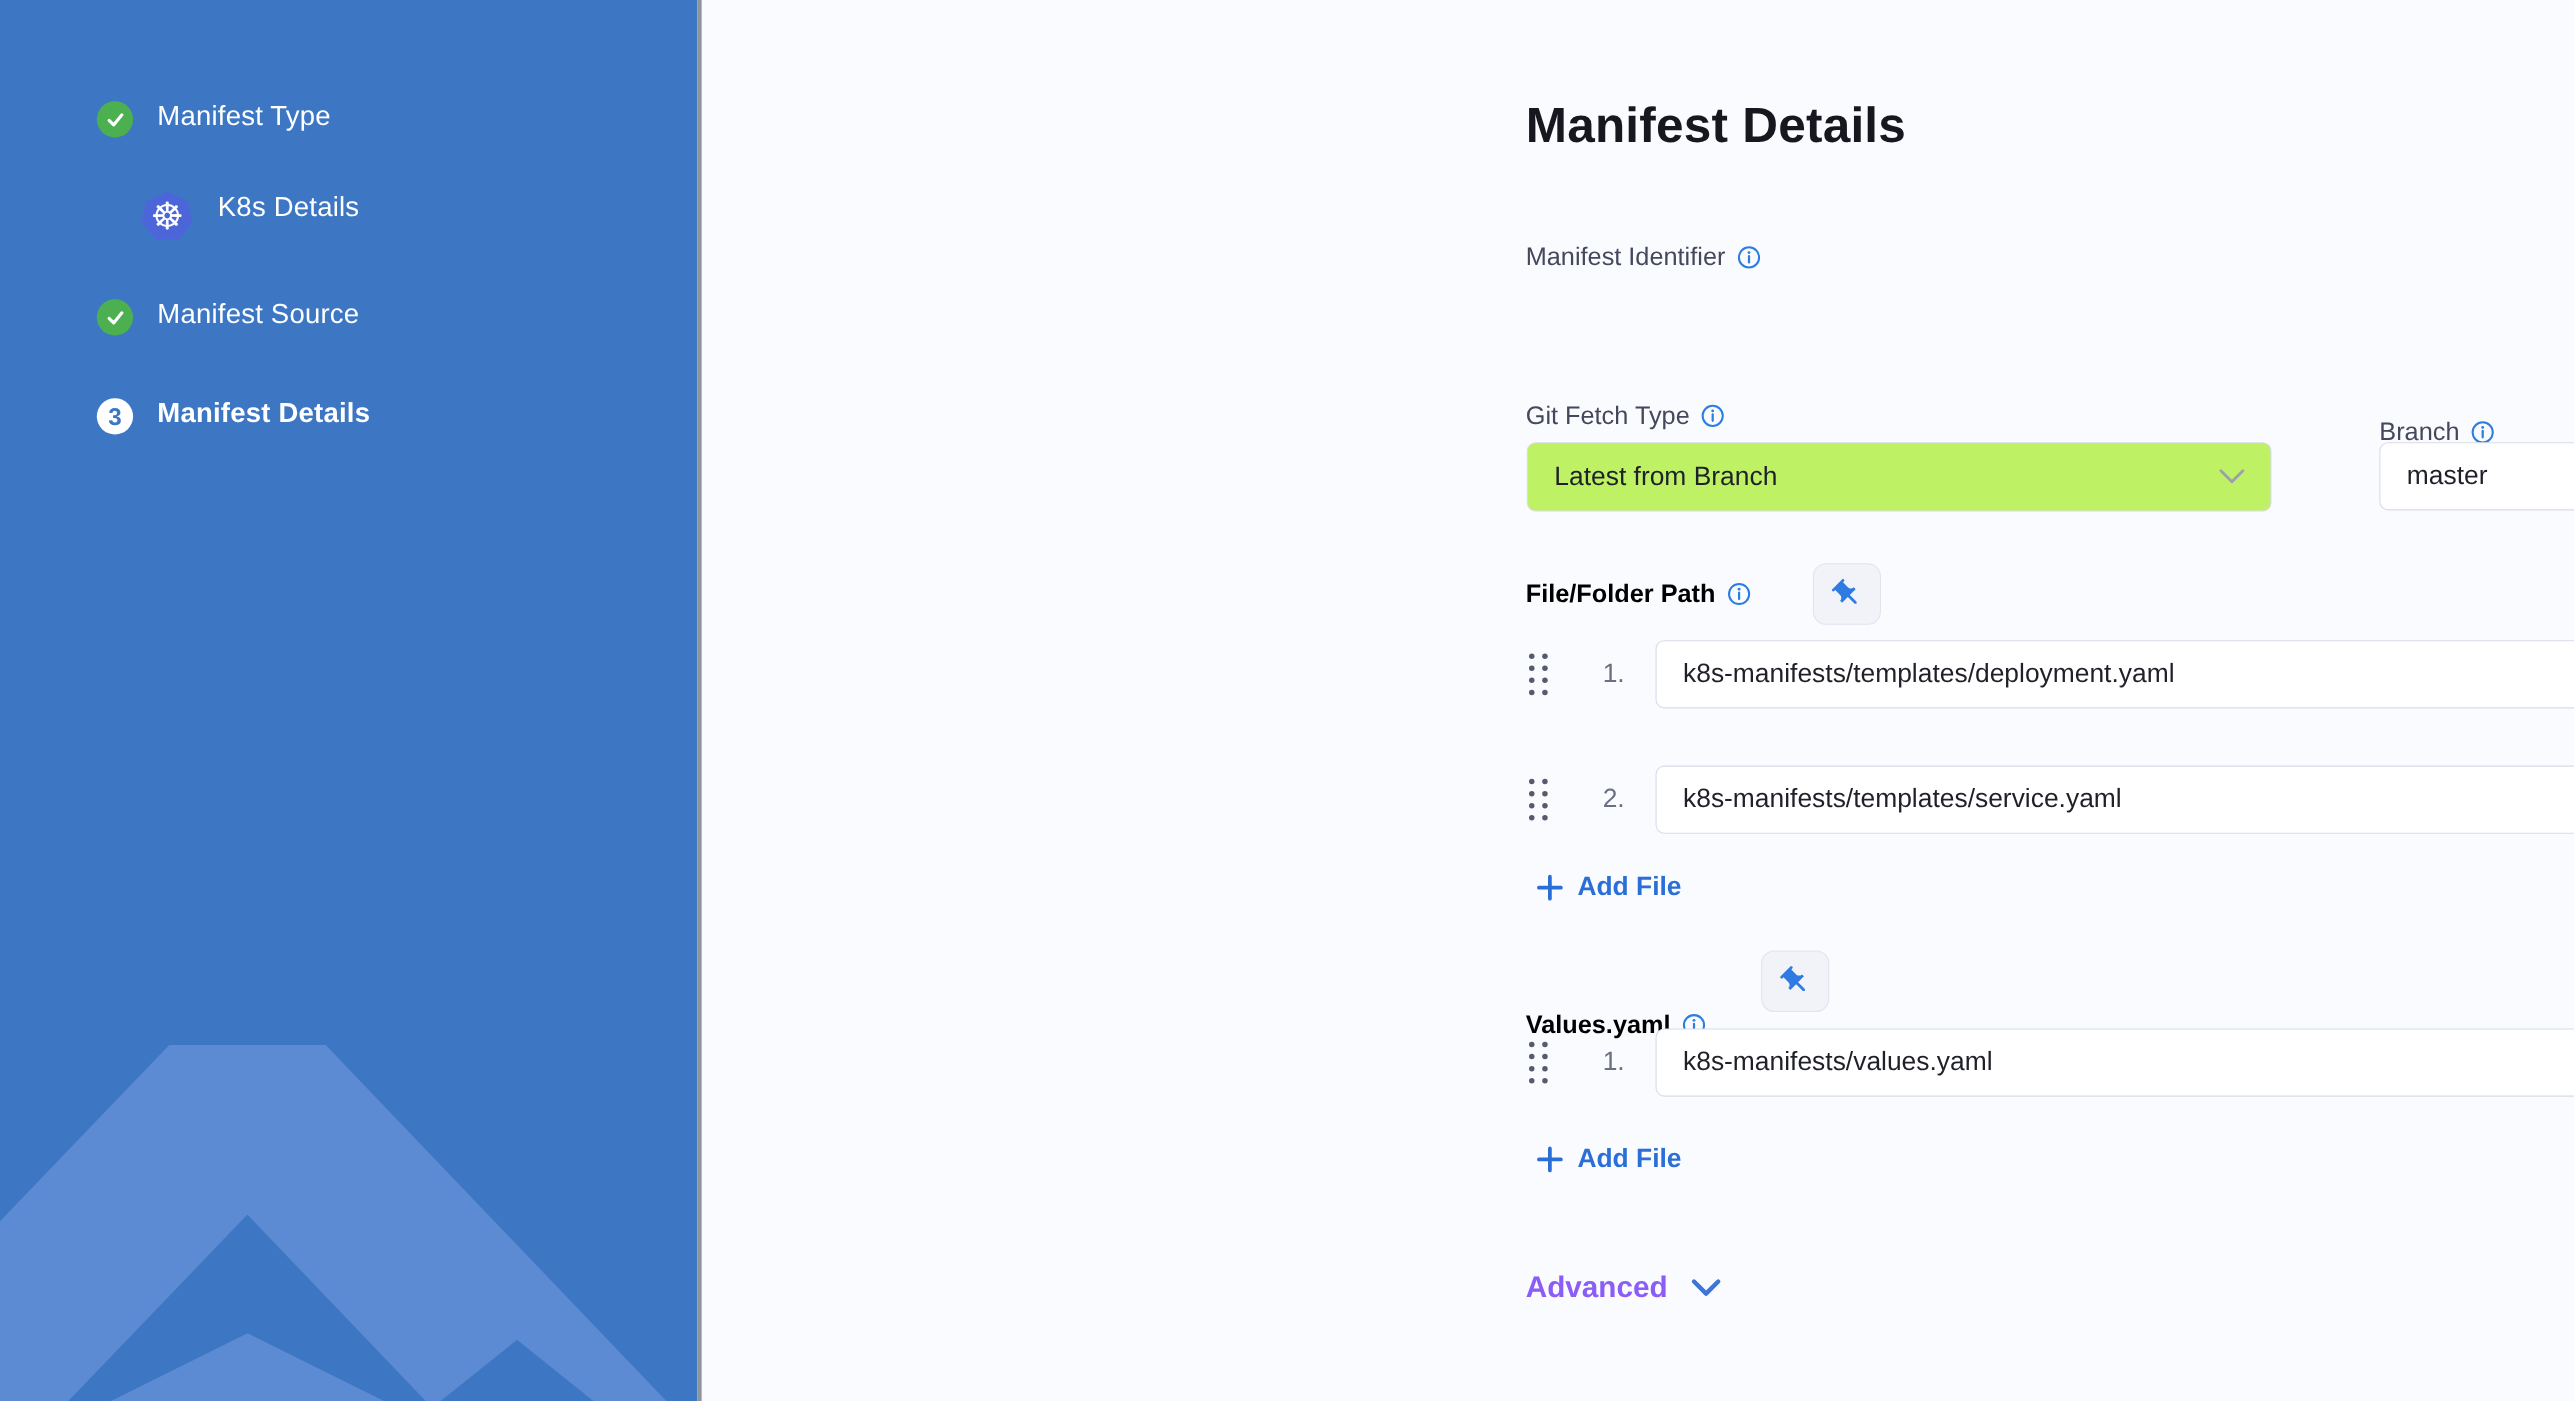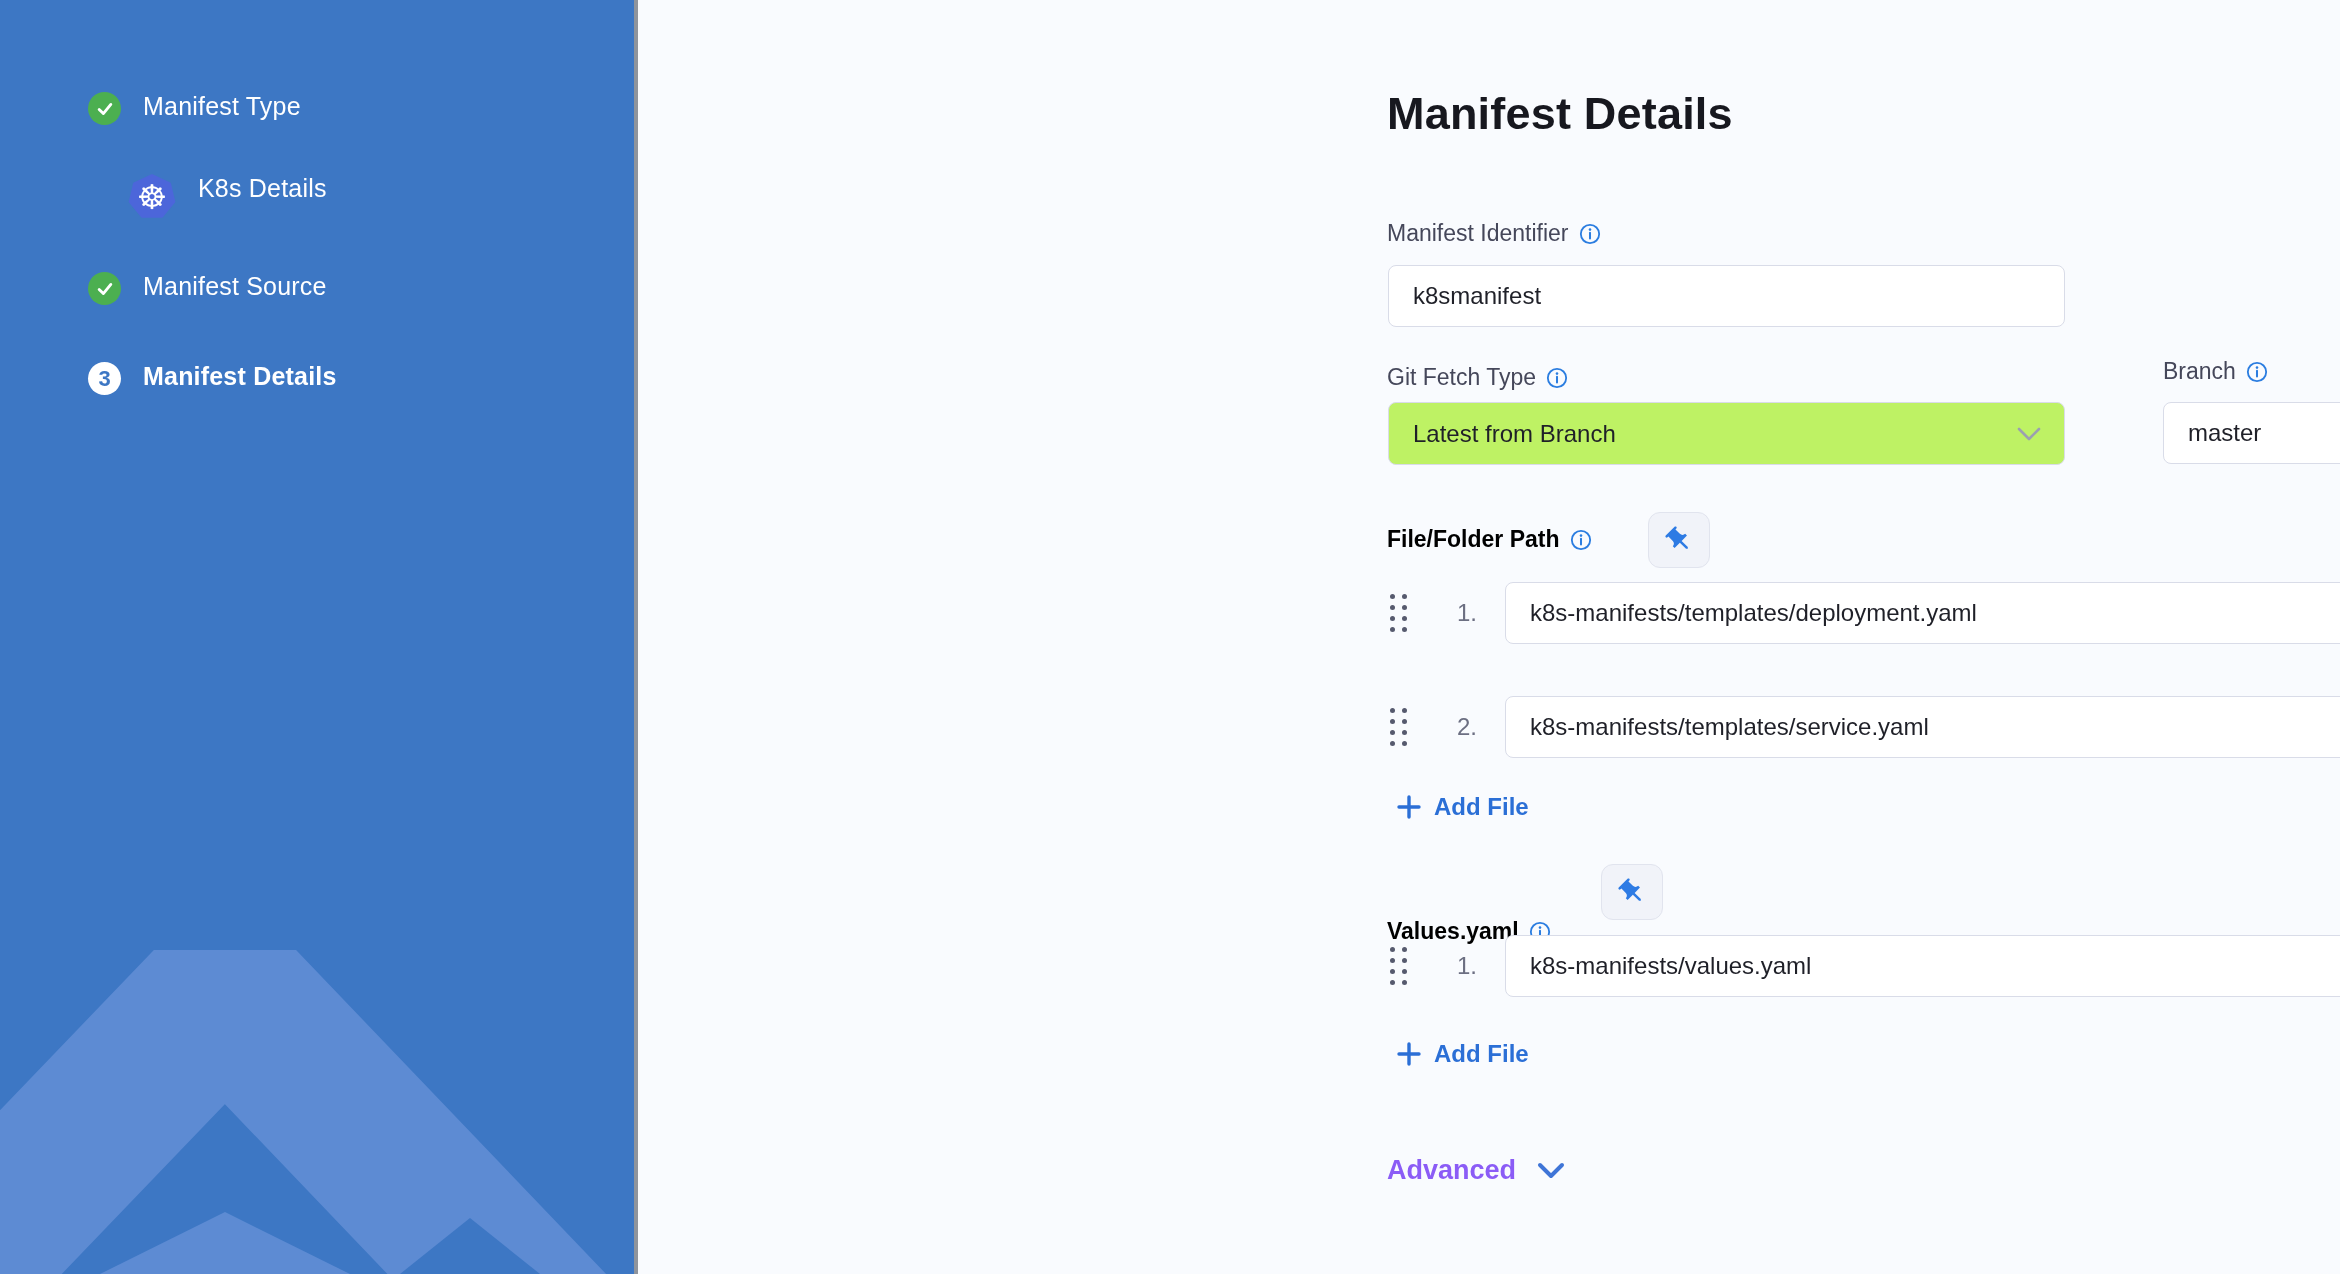--- a/index.html
+++ b/index.html
@@ -97,40 +97,39 @@
     <div class="dialog-title">Manifest Details</div>
 
     <div class="field-label" style="left:749px;top:220px;">
       <span>Manifest Identifier</span>
       <svg width="22" height="22" viewBox="0 0 24 24">
           <circle cx="12" cy="12" r="10" fill="none" stroke="#2b7de0" stroke-width="2"></circle>
           <line x1="12" y1="10.6" x2="12" y2="17" stroke="#2b7de0" stroke-width="2.2" stroke-linecap="round"></line>
           <circle cx="12" cy="7.2" r="1.4" fill="#2b7de0"></circle>
         </svg>
     </div>
-    <input class="txt-input abs" style="left: 750px; top: 265px; width: 677px;" value="k8smanifest">
 
     <div class="field-label" style="left:749px;top:364px;">
       <span>Git Fetch Type</span>
       <svg width="22" height="22" viewBox="0 0 24 24">
           <circle cx="12" cy="12" r="10" fill="none" stroke="#2b7de0" stroke-width="2"></circle>
           <line x1="12" y1="10.6" x2="12" y2="17" stroke="#2b7de0" stroke-width="2.2" stroke-linecap="round"></line>
           <circle cx="12" cy="7.2" r="1.4" fill="#2b7de0"></circle>
         </svg>
     </div>
     <div class="select-box" style="left:750px;top:402px;width:677px;">
       <span>Latest from Branch</span>
       <span class="chev">
         <svg width="26" height="16" viewBox="0 0 26 16">
             <polyline points="3,3 13,13 23,3" fill="none" stroke="#9ba0b0" stroke-width="2.6" stroke-linecap="round" stroke-linejoin="round"></polyline>
           </svg>
       </span>
     </div>
 
-    <div class="field-label" style="left:1525px;top:358px;">
+    <div class="field-label" style="left:1525px;top:379px;">
       <span>Branch</span>
       <svg width="22" height="22" viewBox="0 0 24 24">
           <circle cx="12" cy="12" r="10" fill="none" stroke="#2b7de0" stroke-width="2"></circle>
           <line x1="12" y1="10.6" x2="12" y2="17" stroke="#2b7de0" stroke-width="2.2" stroke-linecap="round"></line>
           <circle cx="12" cy="7.2" r="1.4" fill="#2b7de0"></circle>
         </svg>
     </div>
     <div class="input-group" style="left:1525px;top:402px;width:681px;">
       <input class="txt-input" value="master" style="">
       

